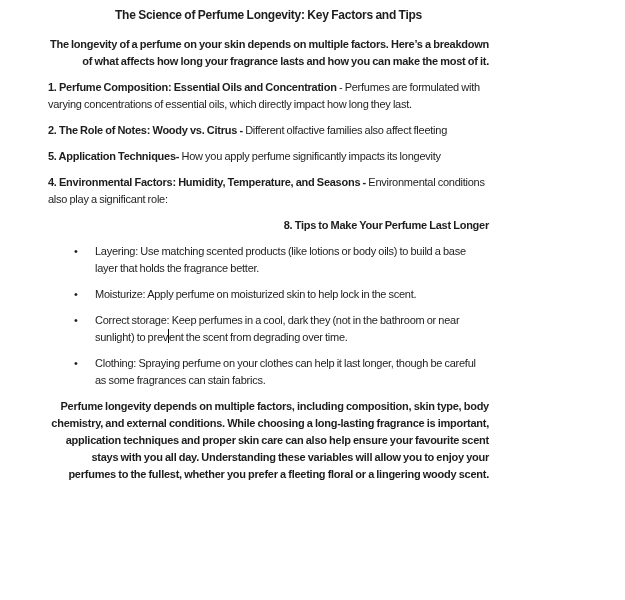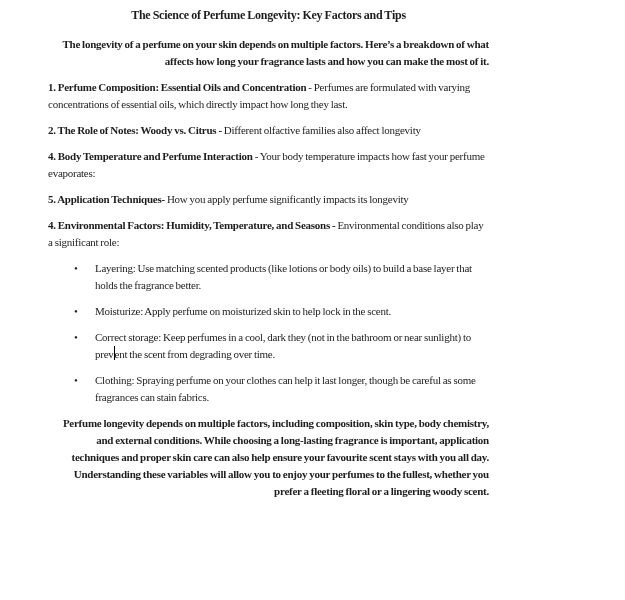--- a/index.html
+++ b/index.html
@@ -17,21 +17,20 @@
   .page {
     width: 509px;
     height: 600px;
     box-sizing: border-box;
     padding: 7px 20px 0 48px;
     font-size: 11px;
     line-height: 17px;
     letter-spacing: -0.25px;
     word-spacing: -0.5px;
     cursor: text;
-    font-family: Liberation Serif, serif;
   }
   .title {
     font-size: 12px;
     font-weight: 700;
     text-align: center;
     margin: 0 0 12px 0;
     line-height: 17px;
   }
   .para {
     margin: 0 0 9px 0;
@@ -67,29 +66,29 @@
 <body>
 
 <div class="page">
 
   <h1 class="title">The Science of Perfume Longevity: Key Factors and Tips</h1>
 
   <p class="para bold">The longevity of a perfume on your skin depends on multiple factors. Here’s a breakdown of what affects how long your fragrance lasts and how you can make the most of it.</p>
 
   <p class="para"><span class="b">1. Perfume Composition: Essential Oils and Concentration</span><span> - Perfumes are formulated with varying concentrations of essential oils, which directly impact how long they last.</span></p>
 
-  <p class="para"><span class="b">2. The Role of Notes: Woody vs. Citrus - </span><span>Different olfactive families also affect longevity</span></p>
+  <p class="para"><span class="b">2. The Role of Notes: Woody vs. Citrus - </span><span>Different olfactive families also affect fleeting</span></p>
 
 
-  <p class="para"><span class="b">4. Body Temperature and Perfume Interaction</span><span> - Your body temperature impacts how fast your perfume evaporates:</span></p>
 
   <p class="para"><span class="b">5. Application Techniques-</span><span> How you apply perfume significantly impacts its longevity</span></p>
 
   <p class="para"><span class="b">4. Environmental Factors: Humidity, Temperature, and Seasons - </span><span>Environmental conditions also play a significant role:</span></p>
 
+  <p class="para bold">8. Tips to Make Your Perfume Last Longer</p>
 
   <ul class="tips">
     <li class="tip"><span>Layering: Use matching scented products (like lotions or body oils) to build a base layer that holds the fragrance better.</span></li>
     <li class="tip"><span>Moisturize: Apply perfume on moisturized skin to help lock in the scent.</span></li>
     <li class="tip"><span>Correct storage: Keep perfumes in a cool, dark they (not in the bathroom or near sunlight) to prev</span><span class="caret"></span><span>ent the scent from degrading over time.</span></li>
     <li class="tip"><span>Clothing: Spraying perfume on your clothes can help it last longer, though be careful as some fragrances can stain fabrics.</span></li>
   </ul>
 
   <p class="para bold">Perfume longevity depends on multiple factors, including composition, skin type, body chemistry, and external conditions. While choosing a long-lasting fragrance is important, application techniques and proper skin care can also help ensure your favourite scent stays with you all day. Understanding these variables will allow you to enjoy your perfumes to the fullest, whether you prefer a fleeting floral or a lingering woody scent.</p>
 

